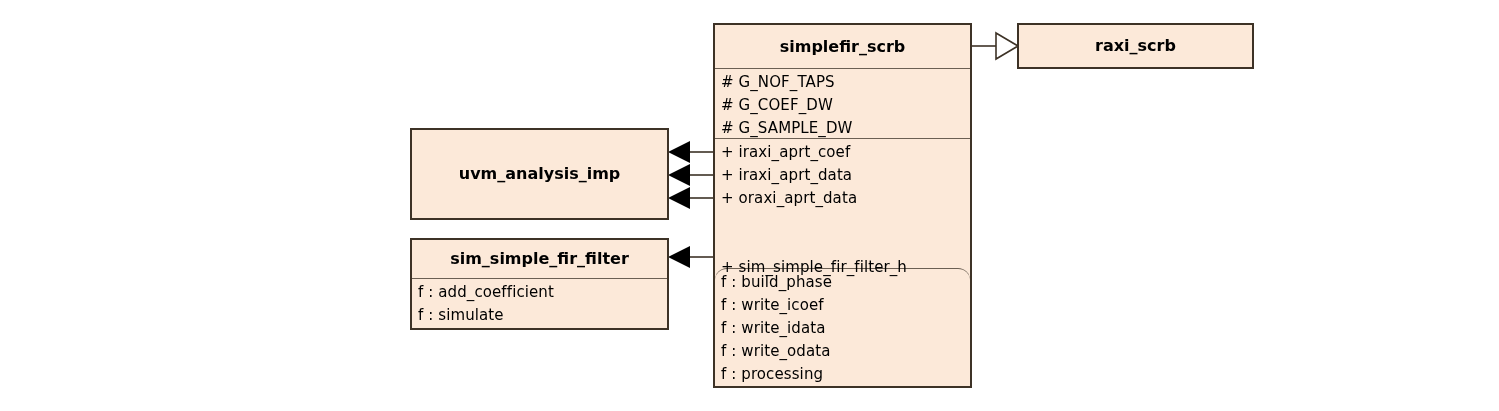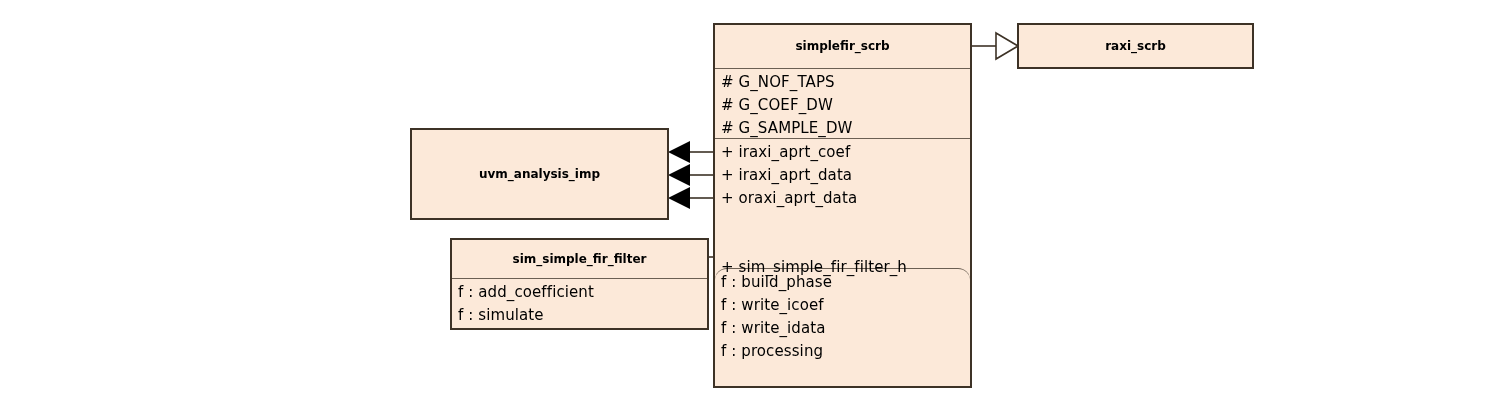--- a/index.html
+++ b/index.html
@@ -19,21 +19,21 @@
   }
   .uml-box {
     position: absolute;
     background: #fce9d9;
     border: 2px solid #3d3226;
     box-sizing: border-box;
   }
   .uml-title {
     text-align: center;
     font-weight: bold;
-    font-size: 12px;
+    font-size: 16px;
     color: #000000;
     line-height: 1;
     box-sizing: border-box;
   }
   .uml-compartment {
     box-sizing: border-box;
     border-top: 1px solid #6b5f53;
   }
   .uml-row {
     font-size: 15px;
@@ -142,34 +142,38 @@
       <div class="uml-row">
         <span class="mark" style="min-width:14px">f :</span>
         <span>write_icoef</span>
       </div>
       <div class="uml-row">
         <span class="mark" style="min-width:14px">f :</span>
         <span>write_idata</span>
       </div>
       <div class="uml-row">
         <span class="mark" style="min-width:14px">f :</span>
+        <span>write_odata</span>
+      </div>
+      <div class="uml-row">
+        <span class="mark" style="min-width:14px">f :</span>
         <span>processing</span>
       </div>
     </div>
   </div>
 
   <div class="uml-box" style="left:1017px; top:23px; width:237px; height:46px;">
     <div class="uml-title" style="height:42px; line-height:42px;text-align:center;">raxi_scrb</div>
   </div>
 
   <div class="uml-box" style="left:410px; top:128px; width:259px; height:92px;">
     <div class="uml-title" style="height:64px; line-height:88px;">uvm_analysis_imp</div>
   </div>
 
-  <div class="uml-box" style="left:410px; top:238px; width:259px; height:92px;margin-left:40px;">
+  <div class="uml-box" style="left:410px; top:238px; width:259px; height:92px;">
     <div class="uml-title" style="height:38px; line-height:38px;">sim_simple_fir_filter</div>
     <div class="uml-compartment" style="height:50px; padding-top:2px;">
       <div class="uml-row">
         <span class="mark" style="min-width:14px">f :</span>
         <span>add_coefficient</span>
       </div>
       <div class="uml-row">
         <span class="mark" style="min-width:14px">f :</span>
         <span>simulate</span>
       </div>

